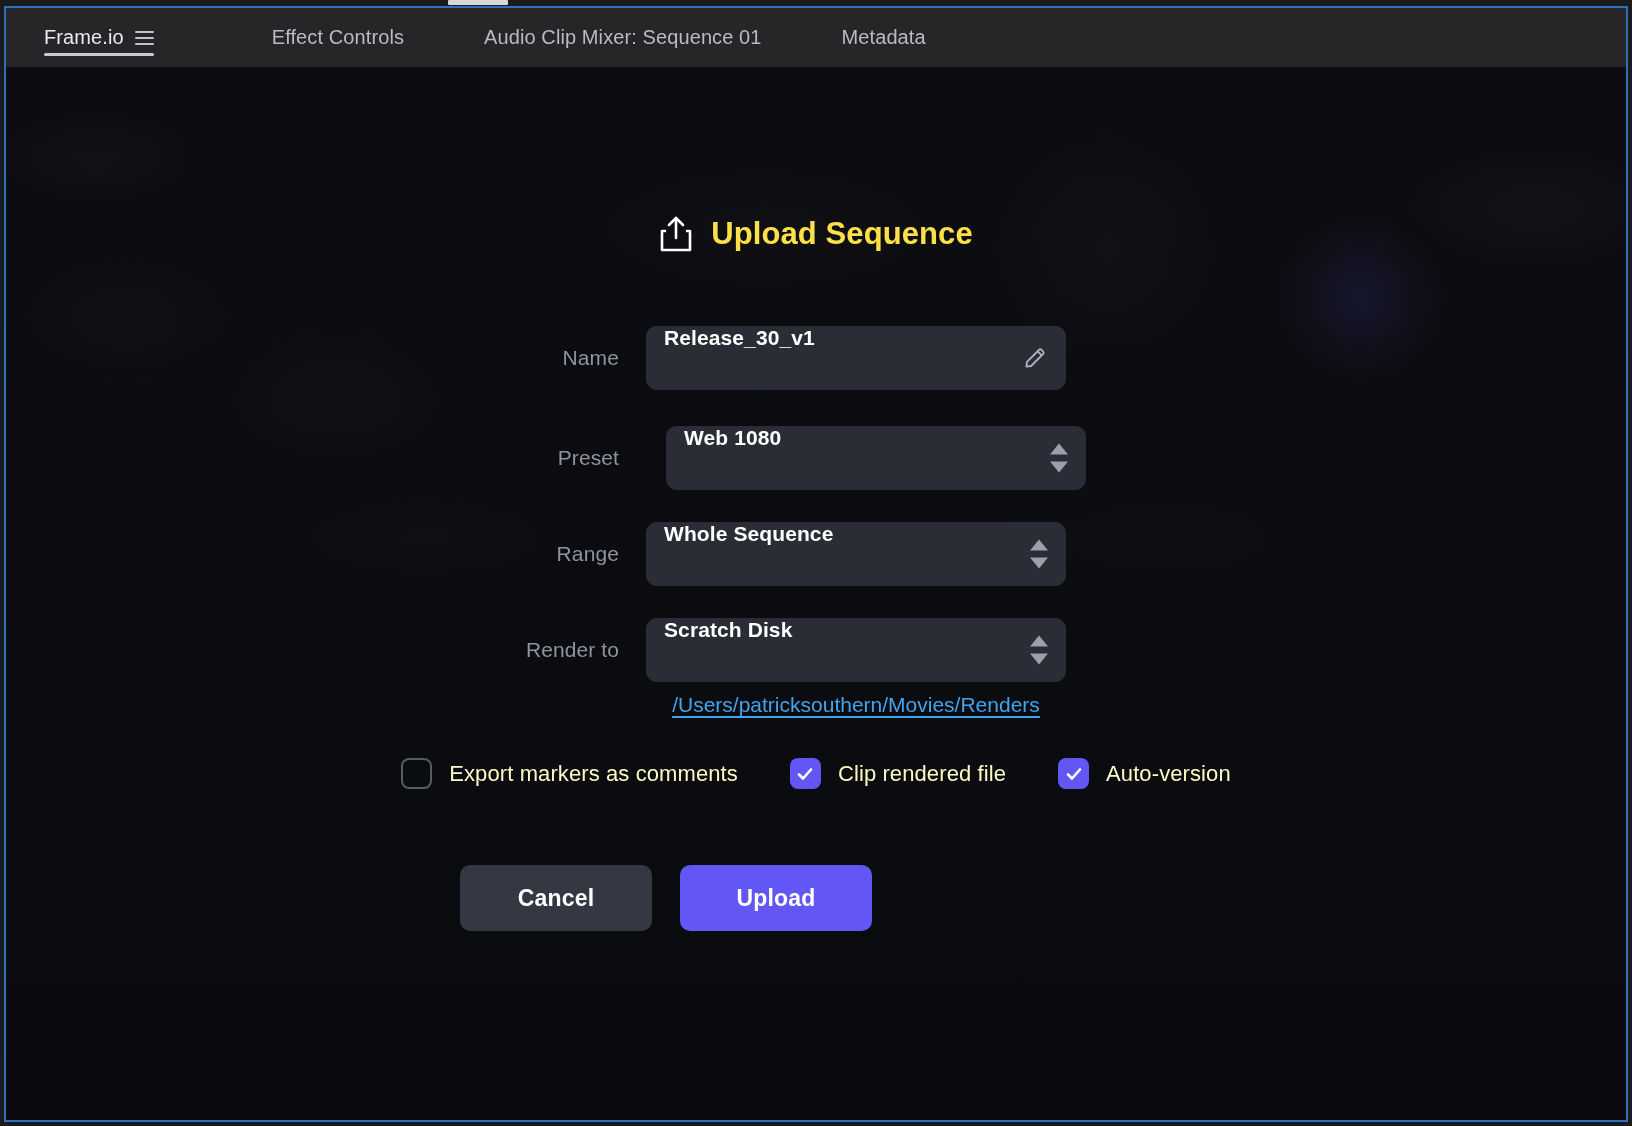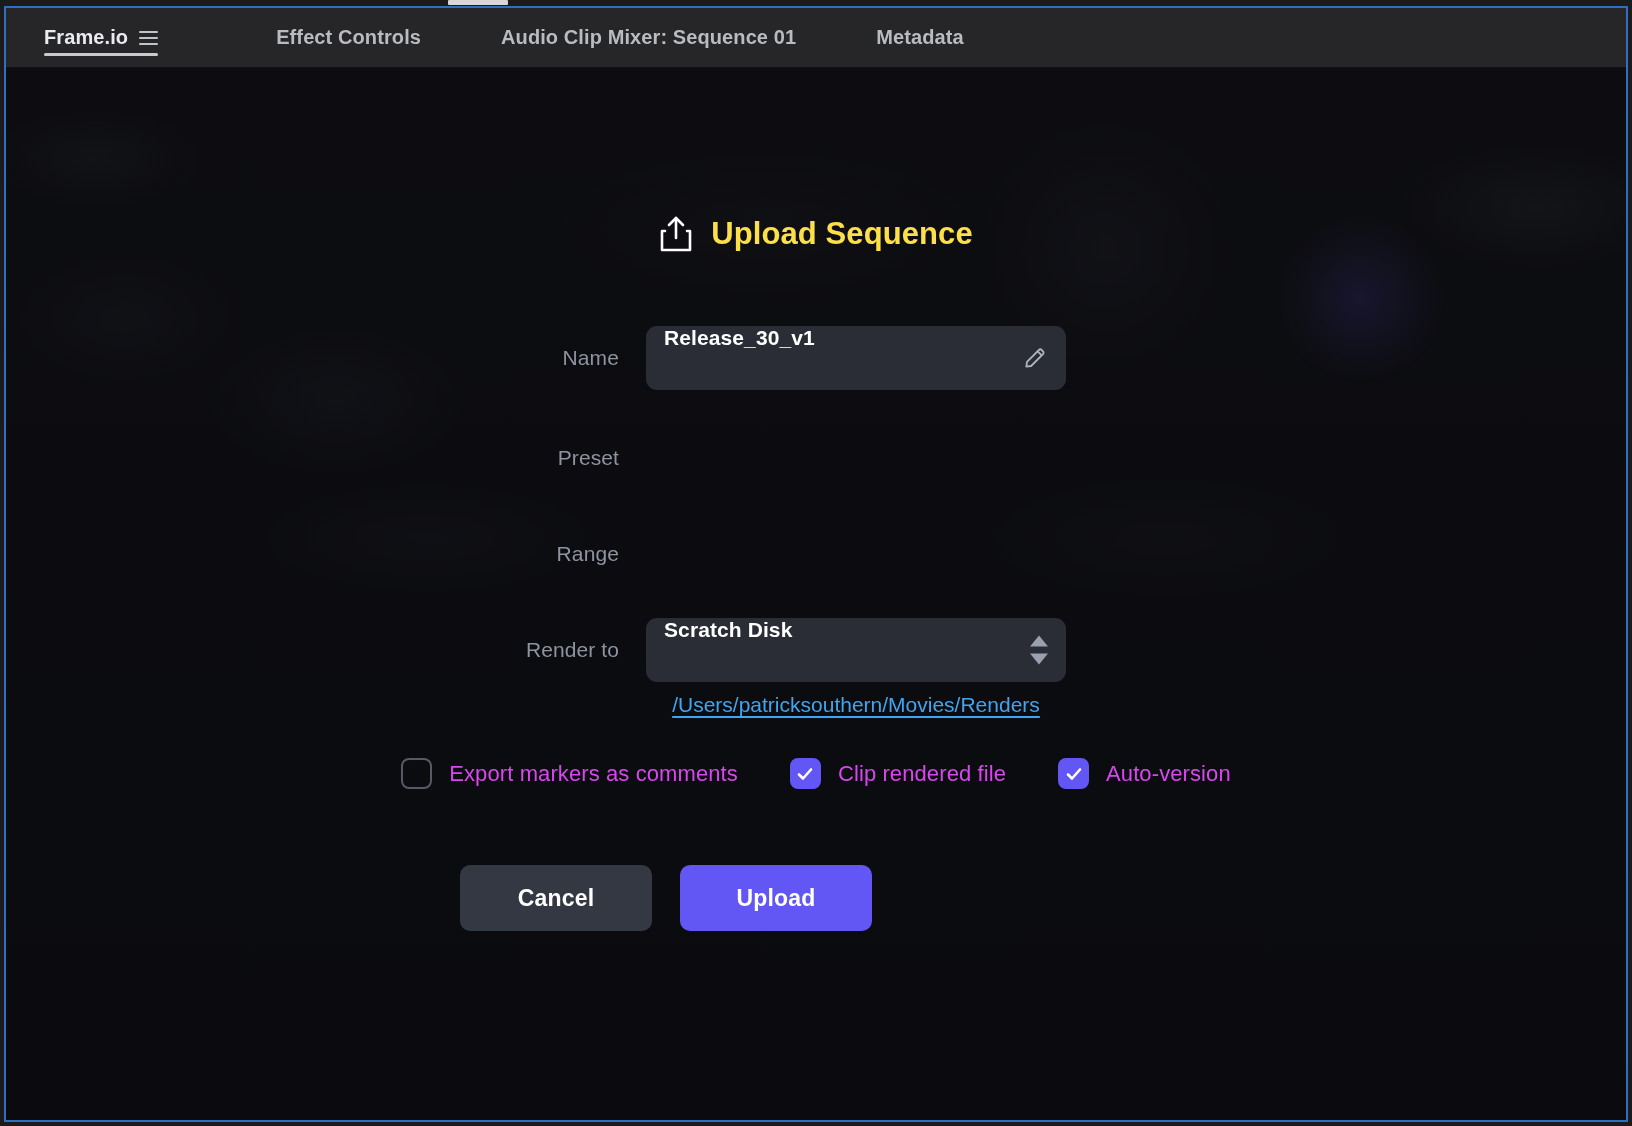--- a/index.html
+++ b/index.html
@@ -53,21 +53,20 @@
     height: 60px;
     display: flex;
     align-items: center;
     gap: 11px;
     padding: 8px 20px;
     color: #b8bbc0;
     font-size: 20px;
     letter-spacing: 0.1px;
     white-space: nowrap;
     cursor: default;
-    font-weight: bold;
   }
   .tab.active { color: #e9ebee; }
   .tab.active .tab-underline {
     position: absolute;
     left: 20px; right: 20px;
     bottom: 12px;
     height: 3px;
     background: #c7cacf;
     border-radius: 2px;
   }
@@ -232,21 +231,21 @@
     border-radius: 8px;
     flex: 0 0 auto;
     display: flex;
     align-items: center;
     justify-content: center;
   }
   .cbx.off { border: 2px solid #555a66; background: transparent; }
   .cbx.on  { background: #6257f5; border: 2px solid #6257f5; }
   .cbx.on svg { display: block; }
   .cbx-label {
-    color: #d946ef;
+    color: #fef9c3;
     font-size: 22px;
     letter-spacing: 0.1px;
     white-space: nowrap;
   }
 
   
   #button-row {
     position: absolute;
     top: 797px;
     left: 0; width: 1320px;
@@ -335,24 +334,38 @@
           <span class="field-value">Release_30_v1</span>
           <svg class="pencil-icon" viewBox="0 0 24 24">
             <path d="M4 20 L4.6 15.6 L15.6 4.6 C16.3 3.9 17.4 3.9 18.1 4.6 L19.4 5.9 C20.1 6.6 20.1 7.7 19.4 8.4 L8.4 19.4 L4 20 Z" fill="none" stroke="#aeb3c0" stroke-width="1.7" stroke-linejoin="round"></path>
             <path d="M14.4 5.8 L18.2 9.6" fill="none" stroke="#aeb3c0" stroke-width="1.7"></path>
           </svg>
         </div>
       </div>
 
       <div class="field-row" id="row-preset">
         <div class="field-label">Preset</div>
+        <div class="field-control">
+          <span class="field-value">Web 1080</span>
+          <span class="stepper">
+            <span class="arrow-up"></span>
+            <span class="arrow-down"></span>
+          </span>
+        </div>
       </div>
 
       <div class="field-row" id="row-range">
         <div class="field-label">Range</div>
+        <div class="field-control">
+          <span class="field-value">Whole Sequence</span>
+          <span class="stepper">
+            <span class="arrow-up"></span>
+            <span class="arrow-down"></span>
+          </span>
+        </div>
       </div>
 
       <div class="field-row" id="row-render">
         <div class="field-label">Render to</div>
         <div class="field-control">
           <span class="field-value">Scratch Disk</span>
           <span class="stepper">
             <span class="arrow-up"></span>
             <span class="arrow-down"></span>
           </span>

